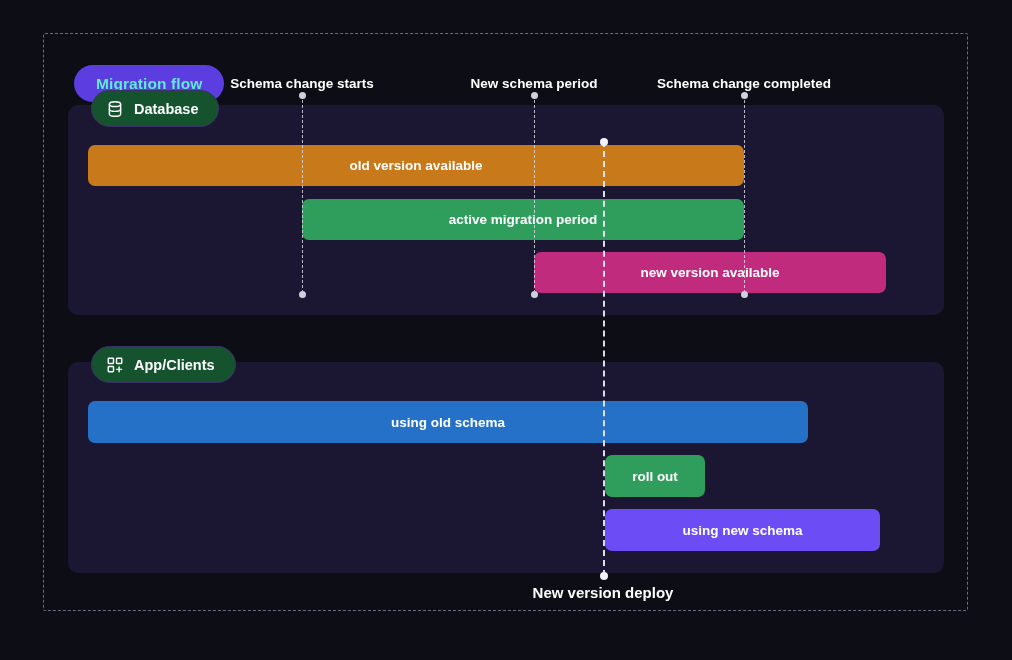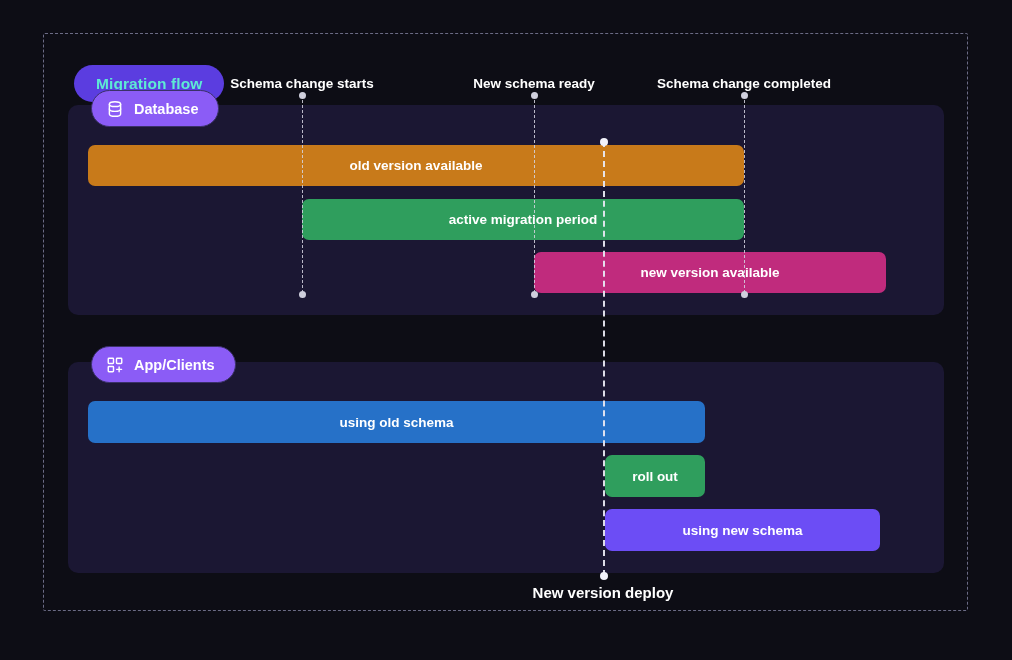--- a/index.html
+++ b/index.html
@@ -52,21 +52,21 @@
   }
   .panel-db   { top: 105px; height: 210px; }
   .panel-app  { top: 362px; height: 211px; }
 
   
   .lane-badge {
     position: absolute;
     height: 37px;
     padding: 0 20px 0 14px;
     display: flex; align-items: center; gap: 10px;
-    background: #8b5cf6;
+    background: #14532d;
     border: 1px solid #3a3168;
     border-radius: 19px;
     color: #ffffff;
     font-size: 14.5px;
     font-weight: bold;
     z-index: 6;
   }
   .lane-badge-db  { left: 91px; top: 90px; }
   .lane-badge-app { left: 91px; top: 346px; }
   .lane-badge svg { display: block; }
@@ -183,21 +183,21 @@
   </div>
 
   <div class="milestone" style="left:302px; top:0;">
     <div class="mlabel" style="top:76px;">Schema change starts</div>
     <div class="mdot" style="top:92px;"></div>
     <div class="mline" style="top:95px; height:203px;"></div>
     <div class="mdot" style="top:291px;"></div>
   </div>
 
   <div class="milestone" style="left:534px; top:0;">
-    <div class="mlabel" style="top:76px;">New schema ready</div>
+    <div class="mlabel" style="top:76px;">New schema period</div>
     <div class="mdot" style="top:92px;"></div>
     <div class="mline" style="top:95px; height:203px;"></div>
     <div class="mdot" style="top:291px;"></div>
   </div>
 
   <div class="milestone" style="left:744px; top:0;">
     <div class="mlabel" style="top:76px;">Schema change completed</div>
     <div class="mdot" style="top:92px;"></div>
     <div class="mline" style="top:95px; height:203px;"></div>
     <div class="mdot" style="top:291px;"></div>
@@ -211,21 +211,21 @@
   <div class="bar" style="left:88px; top:145px; width:656px; height:41px; background:#c87a1a;">
     <span>old version available</span>
   </div>
   <div class="bar" style="left:302px; top:199px; width:442px; height:41px; background:#2f9e5d;">
     <span>active migration period</span>
   </div>
   <div class="bar" style="left:534px; top:252px; width:352px; height:41px; background:#c02b7d;">
     <span>new version available</span>
   </div>
 
-  <div class="bar" style="left:88px; top:401px; width:617px; height:42px; background:#2671c8;">
+  <div class="bar" style="left:88px; top:401px; width:720px; height:42px; background:#2671c8;">
     <span>using old schema</span>
   </div>
   <div class="bar" style="left:605px; top:455px; width:100px; height:42px; background:#2f9e5d;">
     <span>roll out</span>
   </div>
   <div class="bar" style="left:605px; top:509px; width:275px; height:42px; background:#6c4df5;">
     <span>using new schema</span>
   </div>
 
 </div>

